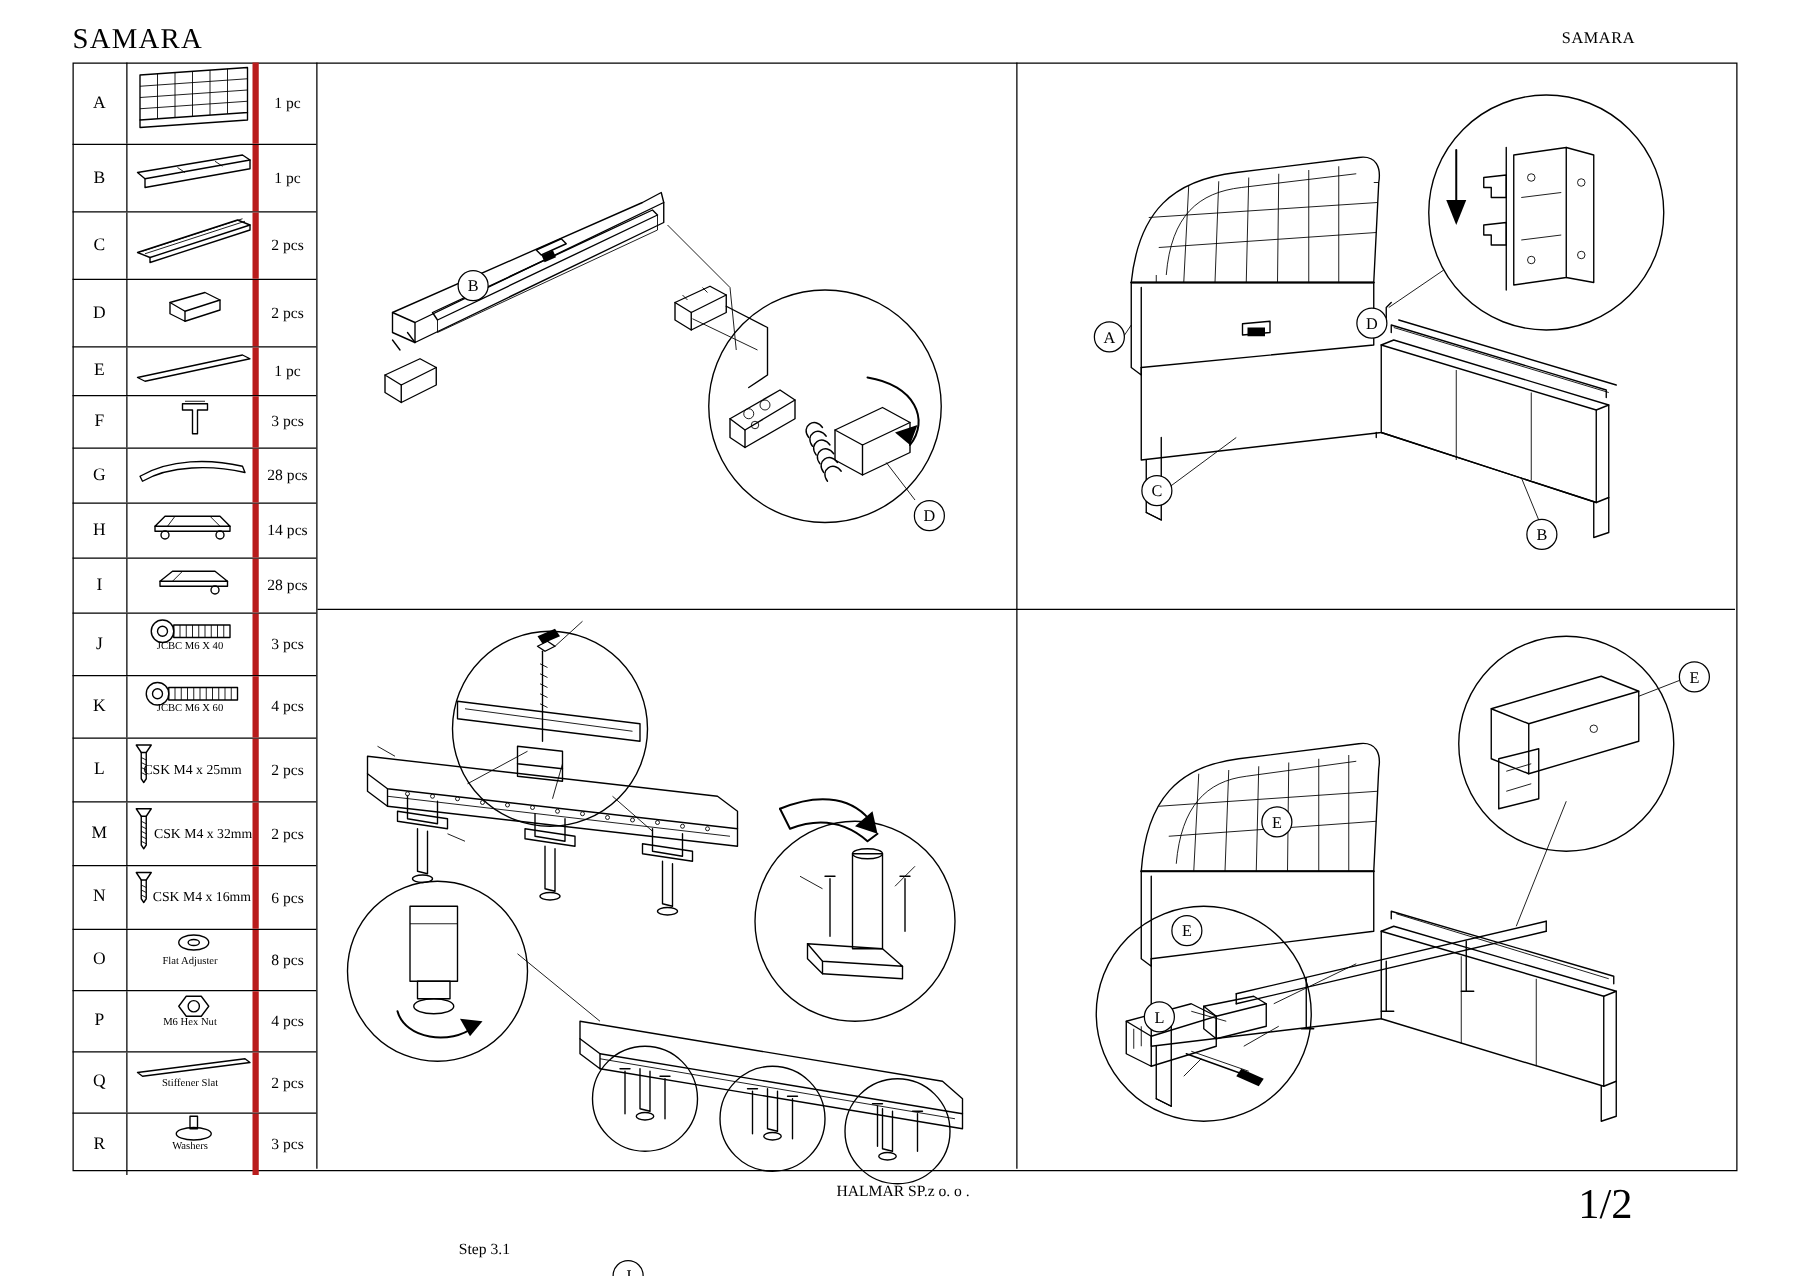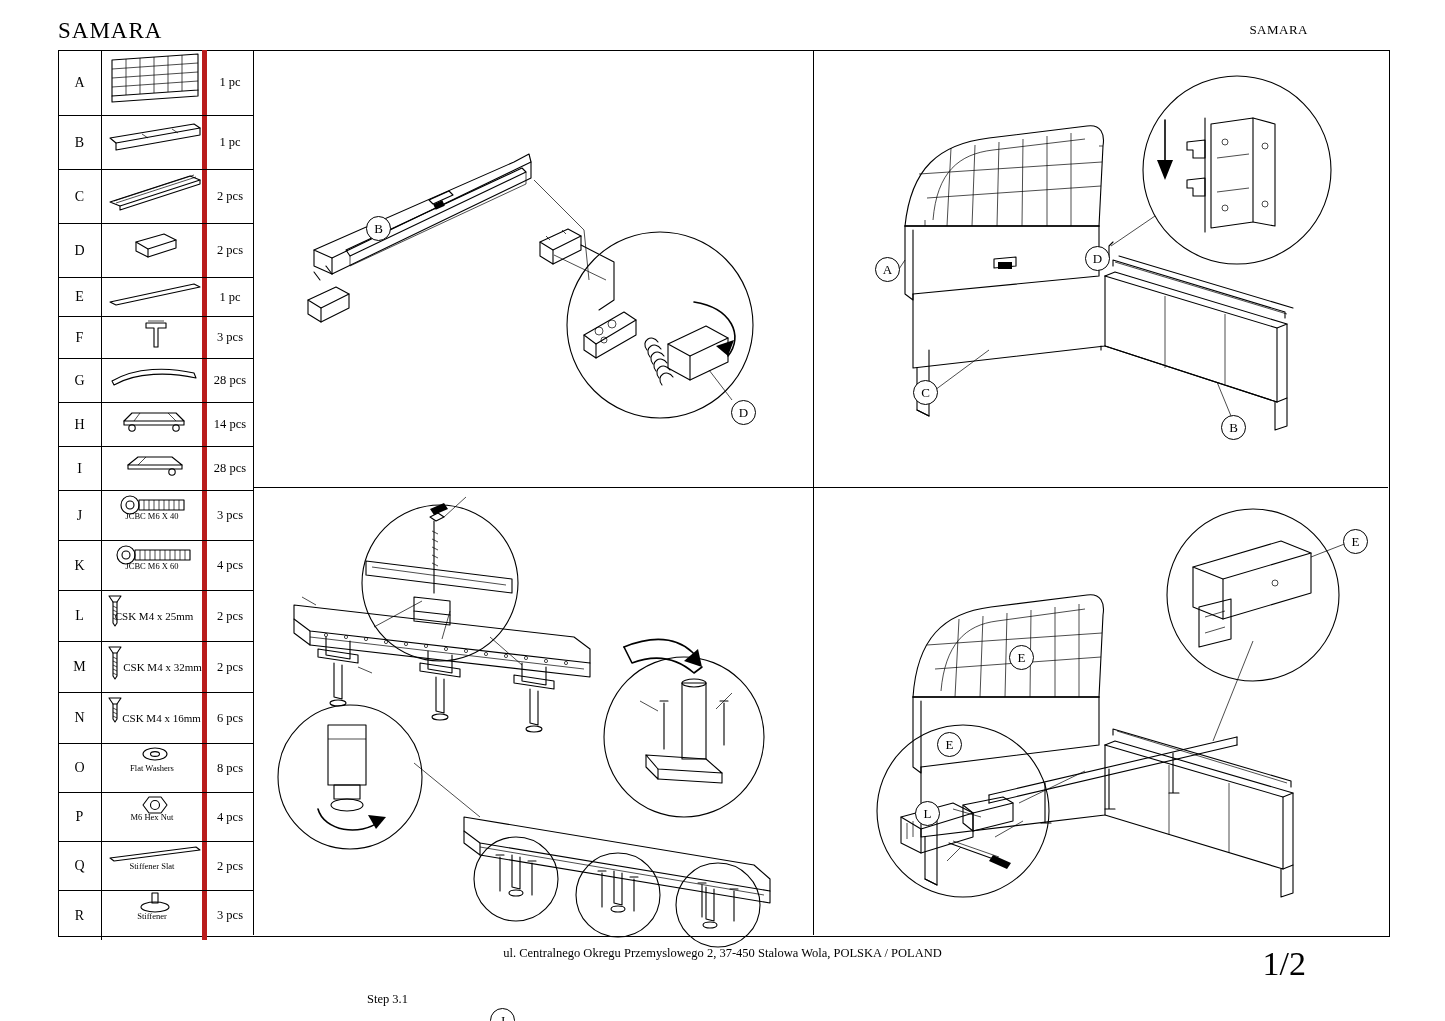--- a/index.html
+++ b/index.html
@@ -231,21 +231,21 @@
       <div class="qty">6 pcs</div>
     </div>
 
     <div class="prow" style="height:49px">
       <div class="pid">O</div>
       <div class="pic">
         <svg width="106" height="24" viewBox="0 0 106 24">
           <ellipse class="s" cx="53" cy="10" rx="12" ry="6"></ellipse>
           <ellipse class="s" cx="53" cy="10" rx="4.5" ry="2.4"></ellipse>
         </svg>
-        <span class="cap">Flat Washers</span>
+        <span class="cap">Flat Adjuster</span>
       </div>
       <div class="qty">8 pcs</div>
     </div>
 
     <div class="prow" style="height:49px">
       <div class="pid">P</div>
       <div class="pic">
         <svg width="106" height="26" viewBox="0 0 106 26">
           <path class="s" d="M47 4 L59 4 L65 12 L59 20 L47 20 L41 12 Z"></path>
           <circle class="s" cx="53" cy="12" r="4.5"></circle>
@@ -266,21 +266,21 @@
       <div class="qty">2 pcs</div>
     </div>
 
     <div class="prow" style="height:49px">
       <div class="pid">R</div>
       <div class="pic">
         <svg width="106" height="26" viewBox="0 0 106 26">
           <path class="s" d="M50 2 L56 2 L56 12 L50 12 Z"></path>
           <ellipse class="s" cx="53" cy="16" rx="14" ry="5"></ellipse>
         </svg>
-        <span class="cap">Stiffener</span>
+        <span class="cap">Washers</span>
       </div>
       <div class="qty">3 pcs</div>
     </div>
 
   </div>
 
   <div style="position:absolute;left:254px;top:50px;width:559px;height:437px;">
     <svg width="559" height="437" viewBox="0 0 559 437">
 
       <path class="s" d="M60 200 L260 112 L275 104 L277 112 L78 208 Z"></path>
@@ -603,17 +603,17 @@
       <path class="thin" d="M148 360 L134 374"></path>
     </svg>
 
     <div class="lbl" style="left:530px;top:42px;">E</div>
     <div class="lbl" style="left:196px;top:158px;">E</div>
     <div class="lbl" style="left:124px;top:245px;">E</div>
     <div class="lbl" style="left:102px;top:314px;">L</div>
   </div>
 
   <div class="footer">
-    <div>ul. Centralnego Okregu Przemyslowego 2, 37-450 Stalowa Wola, POLSKA / POLAND</div>
+    <div>HALMAR SP.z o. o .</div>
   </div>
   <div class="pagenum">1/2</div>
 
 </div>
 
 </body></html>

